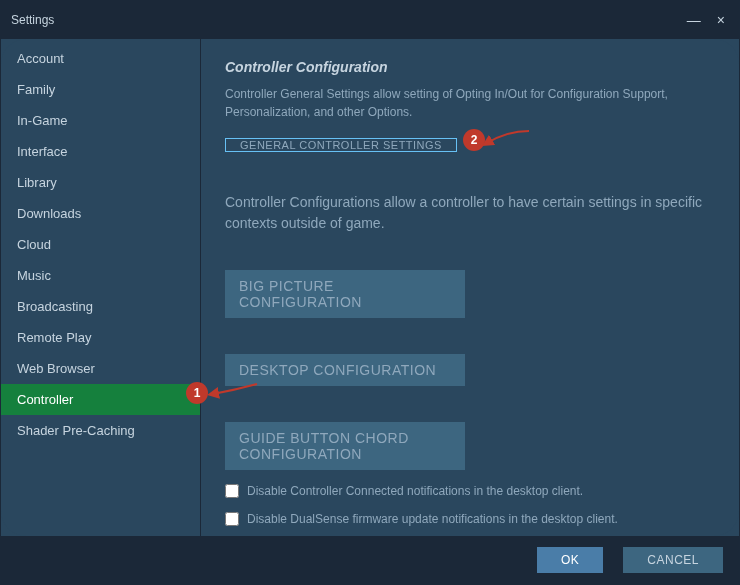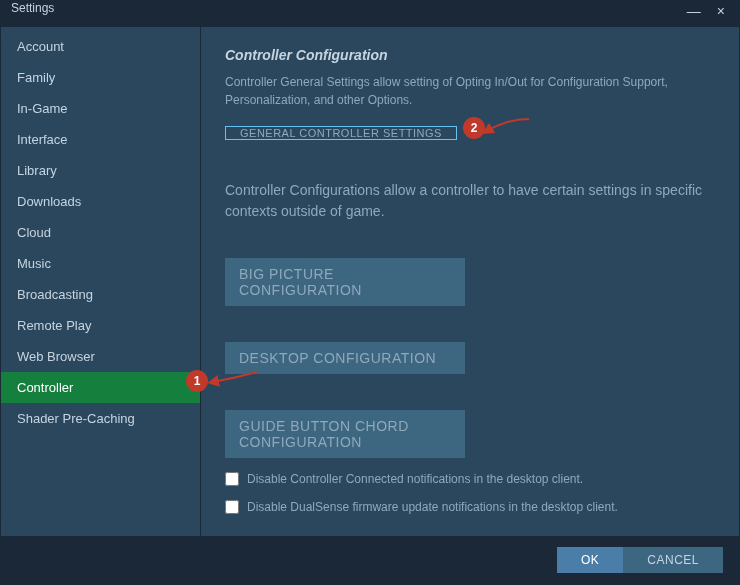--- a/index.html
+++ b/index.html
@@ -15,23 +15,23 @@
     .window {
       width: 740px;
       height: 585px;
       background: #2a475e;
       border: 1px solid #1b2838;
       display: flex;
       flex-direction: column;
     }
     .title-bar {
       background: #1b2838;
-      height: 26px;
-      display: flex;
-      align-items: flex-start;
+      height: 38px;
+      display: flex;
+      align-items: center;
       justify-content: space-between;
       padding: 0 10px;
       flex-shrink: 0;
     }
     .title-bar-title {
       color: #c6d4df;
       font-size: 12px;
     }
     .title-bar-controls {
       display: flex;
@@ -147,21 +147,21 @@
       color: #8fa8bc;
       font-size: 12px;
     }
     .footer {
       background: #1b2838;
       height: 48px;
       display: flex;
       align-items: center;
       justify-content: flex-end;
       padding: 0 16px;
-      gap: 0;
+      gap: 20px;
       flex-shrink: 0;
     }
     .footer-btn {
       padding: 6px 24px;
       font-size: 12px;
       letter-spacing: 0.5px;
       cursor: pointer;
       border: none;
       text-transform: uppercase;
     }

